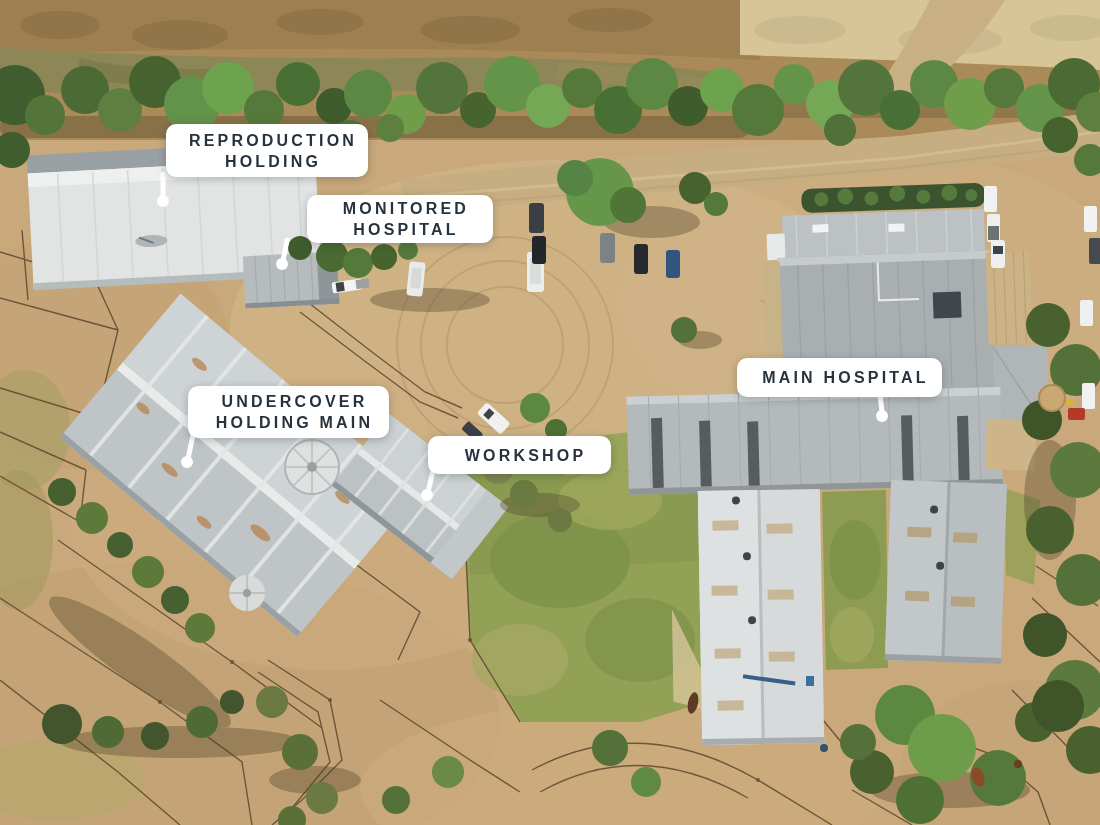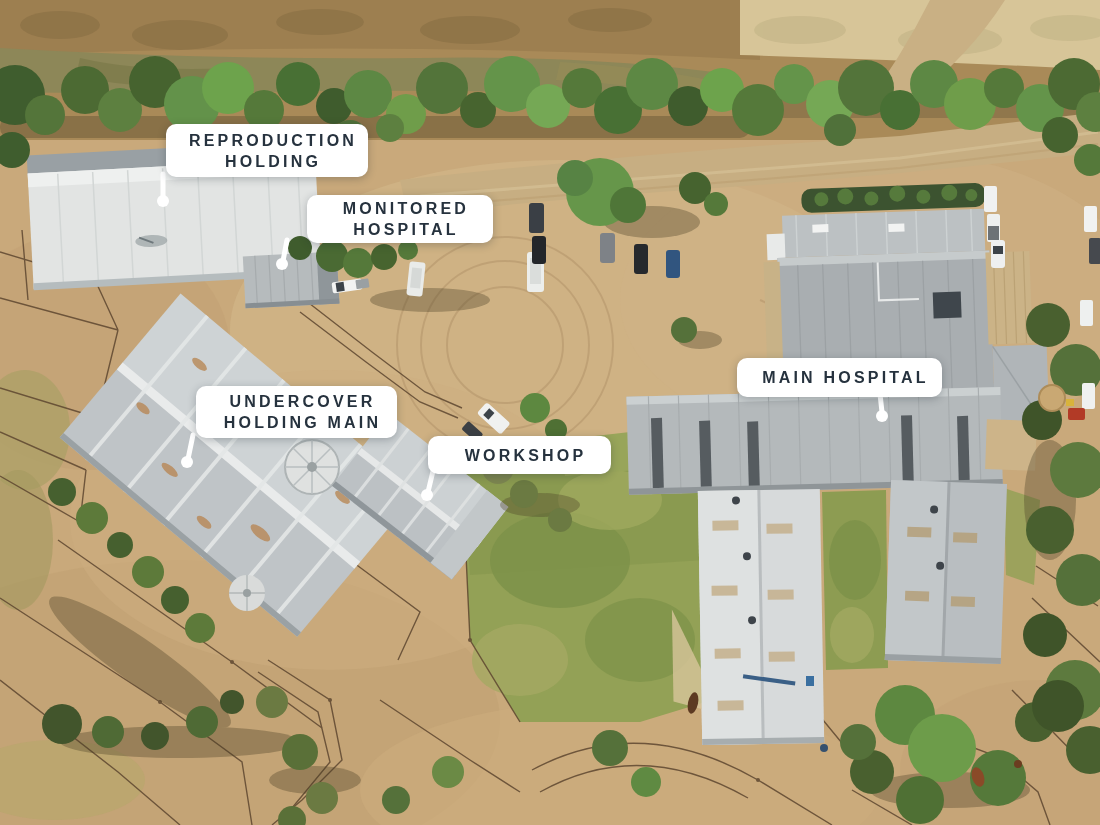--- a/index.html
+++ b/index.html
@@ -497,21 +497,21 @@
 <div class="callout" style="left:166px;top:124px;width:190px;height:53px;">
   <span>REPRODUCTION</span>
   <span>HOLDING</span>
 </div>
 
 <div class="callout" style="left:283px;top:195px;width:174px;height:48px;margin-left:24px;">
   <span>MONITORED</span>
   <span>HOSPITAL</span>
 </div>
 
-<div class="callout" style="left:196px;top:386px;width:189px;height:52px;">
+<div class="callout" style="left:188px;top:386px;width:189px;height:52px;">
   <span>UNDERCOVER</span>
   <span>HOLDING MAIN</span>
 </div>
 
 <div class="callout" style="left:428px;top:436px;width:171px;height:38px;">
   <span>WORKSHOP</span>
 </div>
 
 <div class="callout" style="left:693px;top:358px;width:193px;height:39px;margin-left:44px;">
   <span>MAIN HOSPITAL</span>

